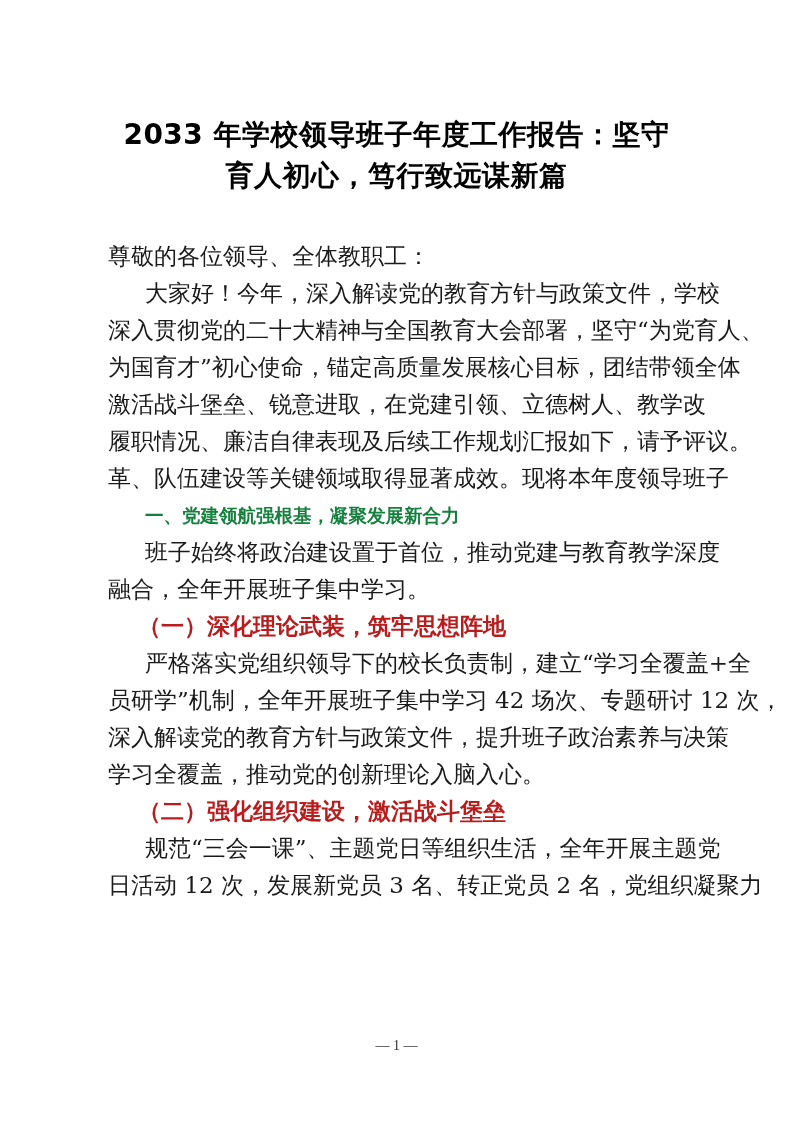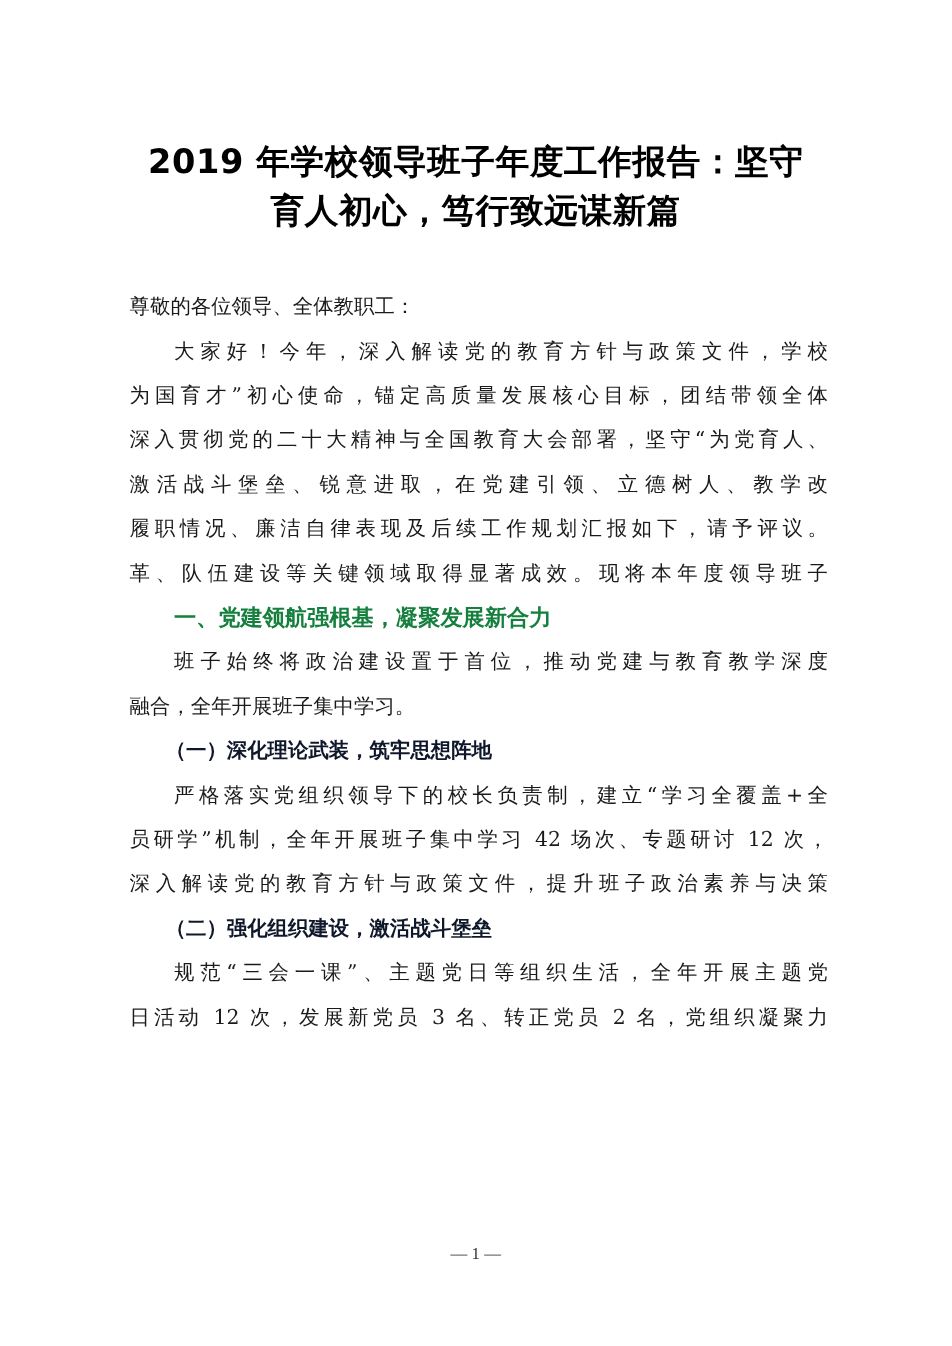--- a/index.html
+++ b/index.html
@@ -39,78 +39,79 @@
     .body {
       position: absolute;
       left: 108px;
       top: 238px;
       width: 582px;
     }
     .ln {
       display: block;
       height: 37px;
       line-height: 37px;
-      font-size: 17px;
+      font-size: 23px;
       white-space: nowrap;
       text-align: justify;
       text-align-last: justify;
       color: #1a1a1a;
     }
     .ln.last { text-align-last: left; }
     .ln.indent { padding-left: 37px; }
     .ln.indent.full { width: 545px; }
     .ln.bold {
       font-family: "DejaVu Sans", "Liberation Sans", sans-serif;
       font-weight: bold;
       color: #15803d;
       text-align-last: left;
       font-size: 18.5px;
     }
     .ln.sub {
       font-family: "DejaVu Sans", "Liberation Sans", sans-serif;
       font-weight: bold;
-      color: #0f172a;
+      color: #b91c1c;
       text-align-last: left;
       padding-left: 30px;
     }
     .page-number {
       position: absolute;
       left: 0;
       width: 793px;
       top: 1038px;
       text-align: center;
       font-family: "Liberation Serif", "DejaVu Serif", serif;
       font-size: 14px;
       color: #333;
     }
   </style>
 </head>
 <body>
 
 <div class="page">
 
   <div class="title">
-    <span class="line">2019 年学校领导班子年度工作报告：坚守</span>
+    <span class="line">2033 年学校领导班子年度工作报告：坚守</span>
     <span class="line">育人初心，笃行致远谋新篇</span>
   </div>
 
   <div class="body">
     <span class="ln last">尊敬的各位领导、全体教职工：</span>
     <span class="ln indent full">大家好！今年，深入解读党的教育方针与政策文件，学校</span>
+    <span class="ln">深入贯彻党的二十大精神与全国教育大会部署，坚守“为党育人、</span>
     <span class="ln">为国育才”初心使命，锚定高质量发展核心目标，团结带领全体</span>
-    <span class="ln">深入贯彻党的二十大精神与全国教育大会部署，坚守“为党育人、</span>
     <span class="ln">激活战斗堡垒、锐意进取，在党建引领、立德树人、教学改</span>
     <span class="ln">履职情况、廉洁自律表现及后续工作规划汇报如下，请予评议。</span>
     <span class="ln">革、队伍建设等关键领域取得显著成效。现将本年度领导班子</span>
     <span class="ln bold indent">一、党建领航强根基，凝聚发展新合力</span>
     <span class="ln indent full">班子始终将政治建设置于首位，推动党建与教育教学深度</span>
     <span class="ln last">融合，全年开展班子集中学习。</span>
     <span class="ln sub">（一）深化理论武装，筑牢思想阵地</span>
     <span class="ln indent full">严格落实党组织领导下的校长负责制，建立“学习全覆盖+全</span>
     <span class="ln">员研学”机制，全年开展班子集中学习 42 场次、专题研讨 12 次，</span>
     <span class="ln">深入解读党的教育方针与政策文件，提升班子政治素养与决策</span>
+    <span class="ln last">学习全覆盖，推动党的创新理论入脑入心。</span>
     <span class="ln sub">（二）强化组织建设，激活战斗堡垒</span>
     <span class="ln indent full">规范“三会一课”、主题党日等组织生活，全年开展主题党</span>
     <span class="ln">日活动 12 次，发展新党员 3 名、转正党员 2 名，党组织凝聚力</span>
   </div>
 
   <div class="page-number">— 1 —</div>
 </div>
 
 </body></html>

